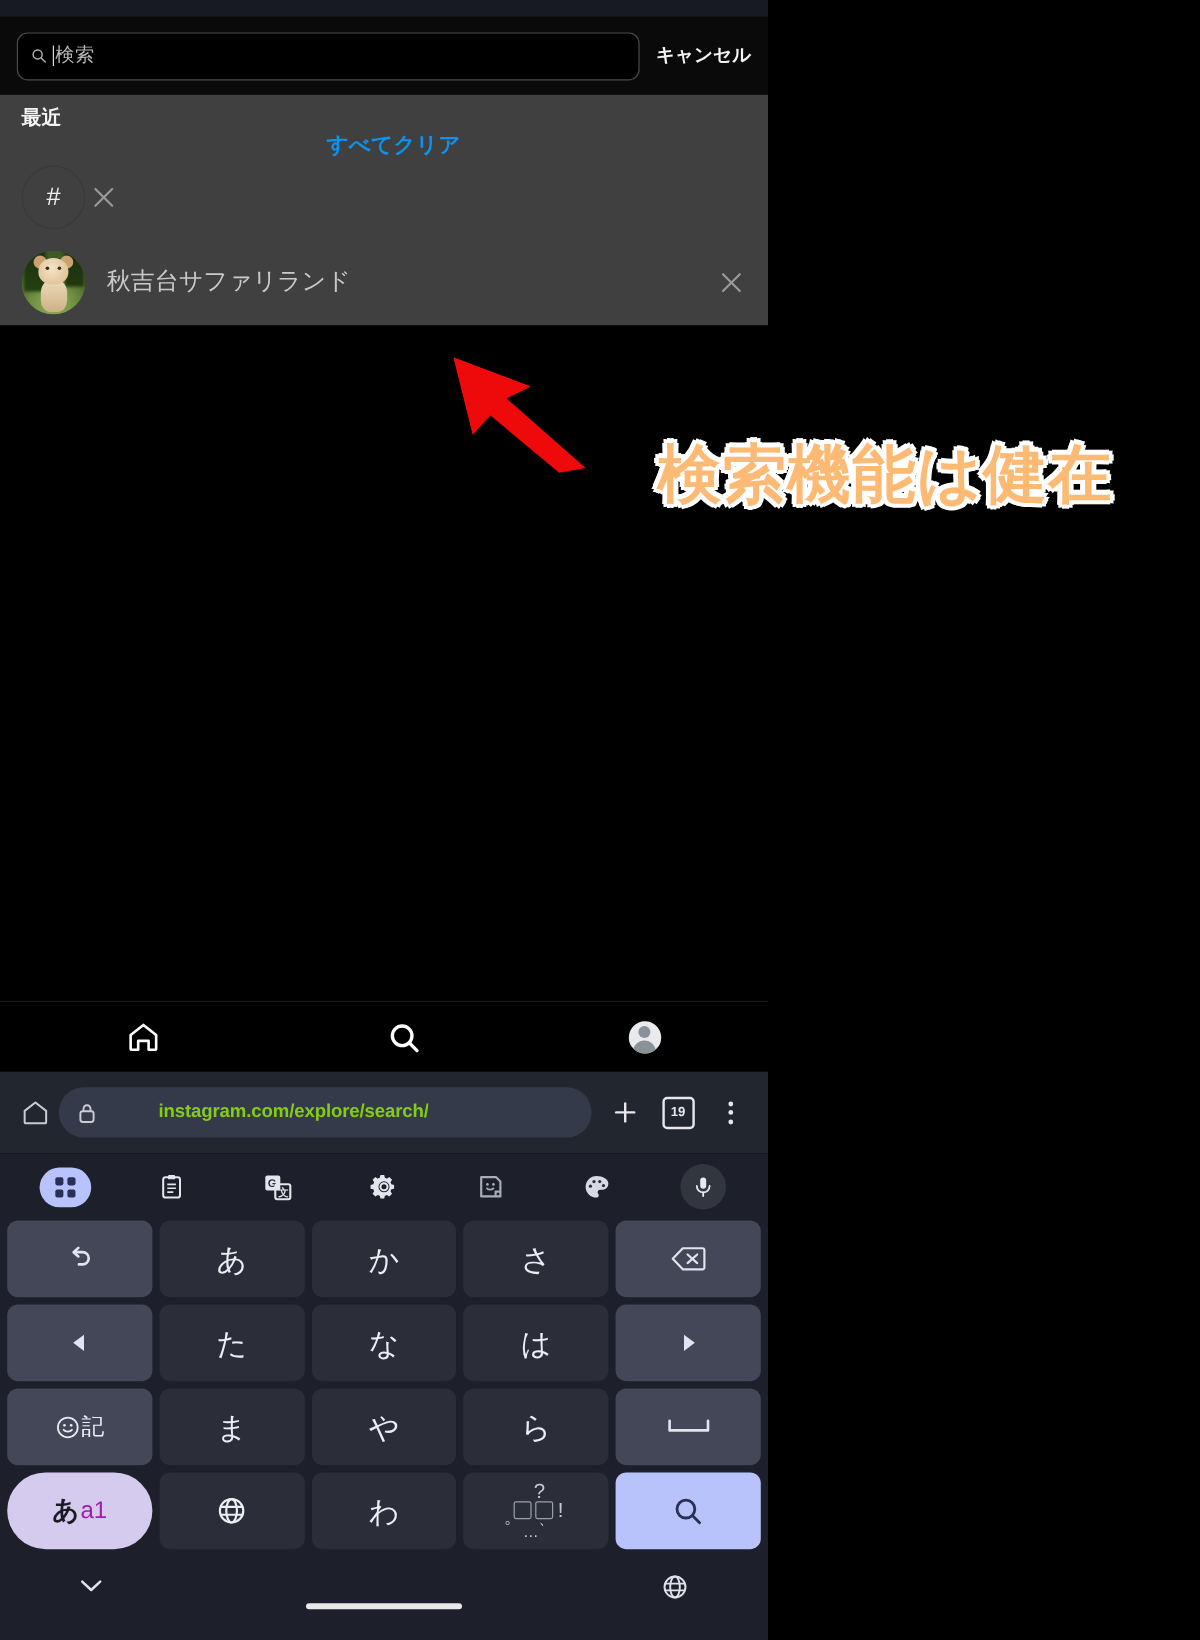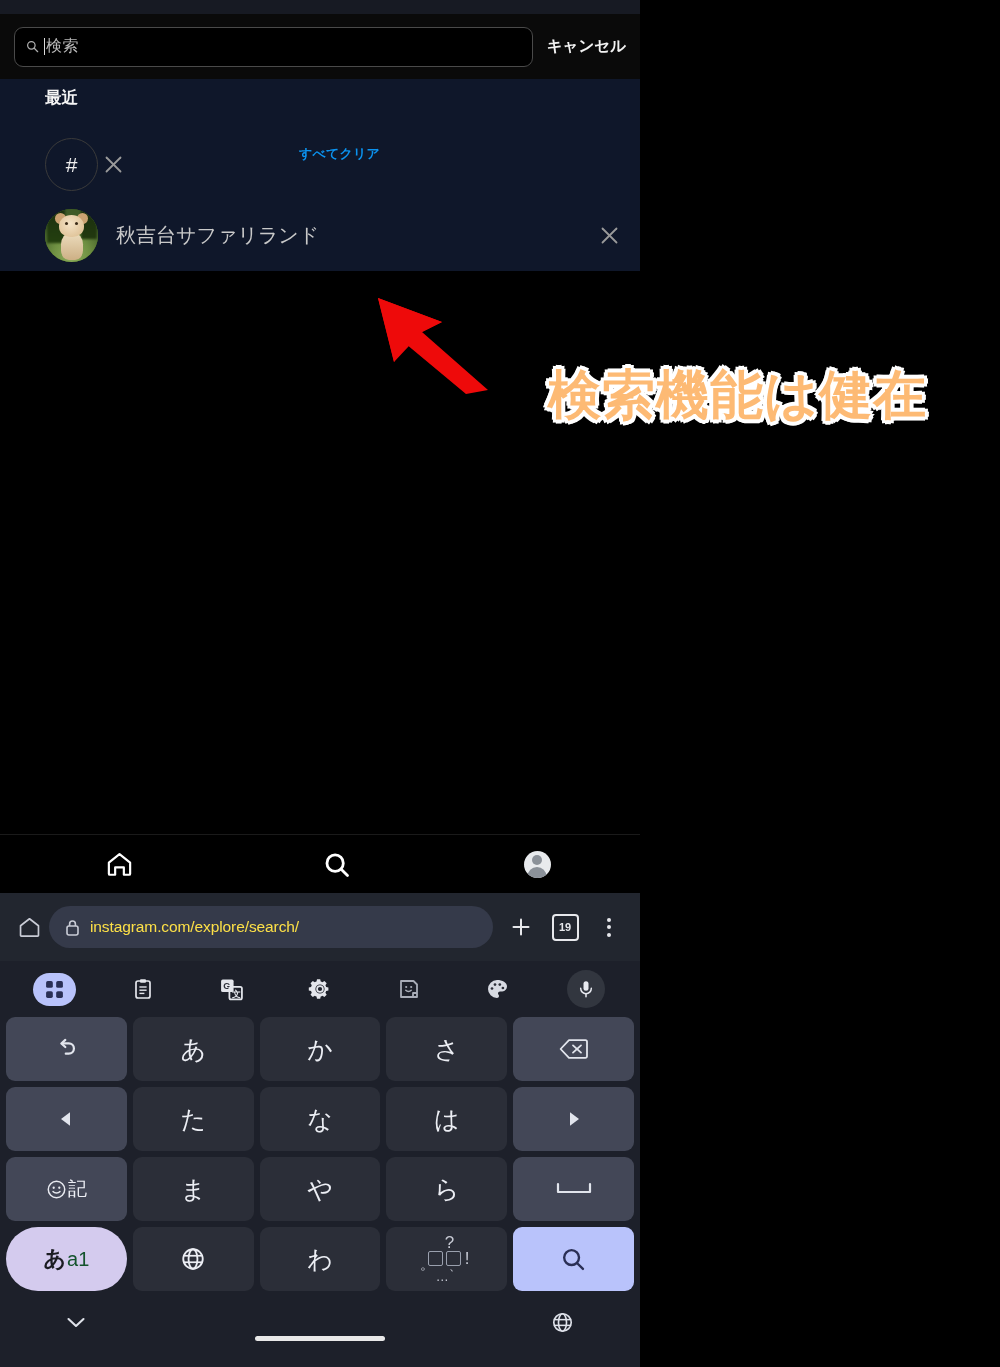--- a/index.html
+++ b/index.html
@@ -72,40 +72,39 @@
   }
   .cancel-btn {
     color: #f2f2f2;
     font-size: 15.5px;
     font-weight: 700;
     margin-left: 14px;
     white-space: nowrap;
   }
 
   
-  .recent-area { background: #0f172a; padding-top: 4px; padding-left: 27px; }
+  .recent-area { background: #404040; padding-top: 4px; }
   .recent-head {
     position: relative;
     height: 46px;
   }
   .recent-title {
     position: absolute;
     left: 18px; top: 4px;
     color: #f5f5f5;
     font-size: 16.5px;
     font-weight: 700;
   }
   .clear-all {
     position: absolute;
     left: 272px; top: 26px;
     color: #0b93f0;
-    font-size: 13px;
+    font-size: 18px;
     font-weight: 700;
     letter-spacing: .2px;
-    margin-top: 36px;
   }
 
   .row {
     height: 71px;
     display: flex;
     align-items: center;
     padding: 0 16px 0 18px;
     box-sizing: border-box;
   }
   .row .thumb {
@@ -263,27 +262,28 @@
     border-radius: 21px;
     display: flex;
     align-items: center;
     padding: 0 15px;
     box-sizing: border-box;
     min-width: 0;
     margin-right: 6px;
   }
   .url-pill .lock { margin-right: 9px; flex: 0 0 auto; }
   .url-text {
-    color: #fde047;
+    color: #84cc16;
     font-size: 15.5px;
-    font-weight: 400;
+    font-weight: 700;
     white-space: nowrap;
     overflow: hidden;
     text-overflow: ellipsis;
     letter-spacing: -.1px;
+    margin-left: 42px;
   }
   .bb-icon {
     width: 44px; flex: 0 0 auto;
     display: flex; align-items: center; justify-content: center;
     color: #e7e8ec;
   }
   .tabcount {
     width: 23px; height: 23px;
     border: 2px solid #e7e8ec;
     border-radius: 4px;
@@ -349,21 +349,21 @@
     position: relative;
   }
   .key.fn { background: #434757; }
   .key.accent { background: #b9c3fb; }
   .key.ime {
     background: #d4cbee;
     border-radius: 32px;
     font-size: 0;
   }
   .key.ime .ime-a { font-size: 22px; color: #1b1c22; font-weight: 700; }
-  .key.ime .ime-b { font-size: 20px; color: #14532d; margin-left: 1px; }
+  .key.ime .ime-b { font-size: 20px; color: #a21caf; margin-left: 1px; }
   .key .emo-lbl { font-size: 19px; letter-spacing: 0; display:flex; align-items:center; gap:1px;}
 
   .punct {
     position: relative;
     width: 62px; height: 40px;
     color: #c7cad4;
   }
   .punct .q { position: absolute; left: 29px; top: -6px; font-size: 17px; }
   .punct .maru { position: absolute; left: 4px; top: 16px; font-size: 15px; }
   .punct .sq1 { position: absolute; left: 12px; top: 12px; width: 13px; height: 13px; border: 1.5px solid #9aa0ae; border-radius:2px;}

